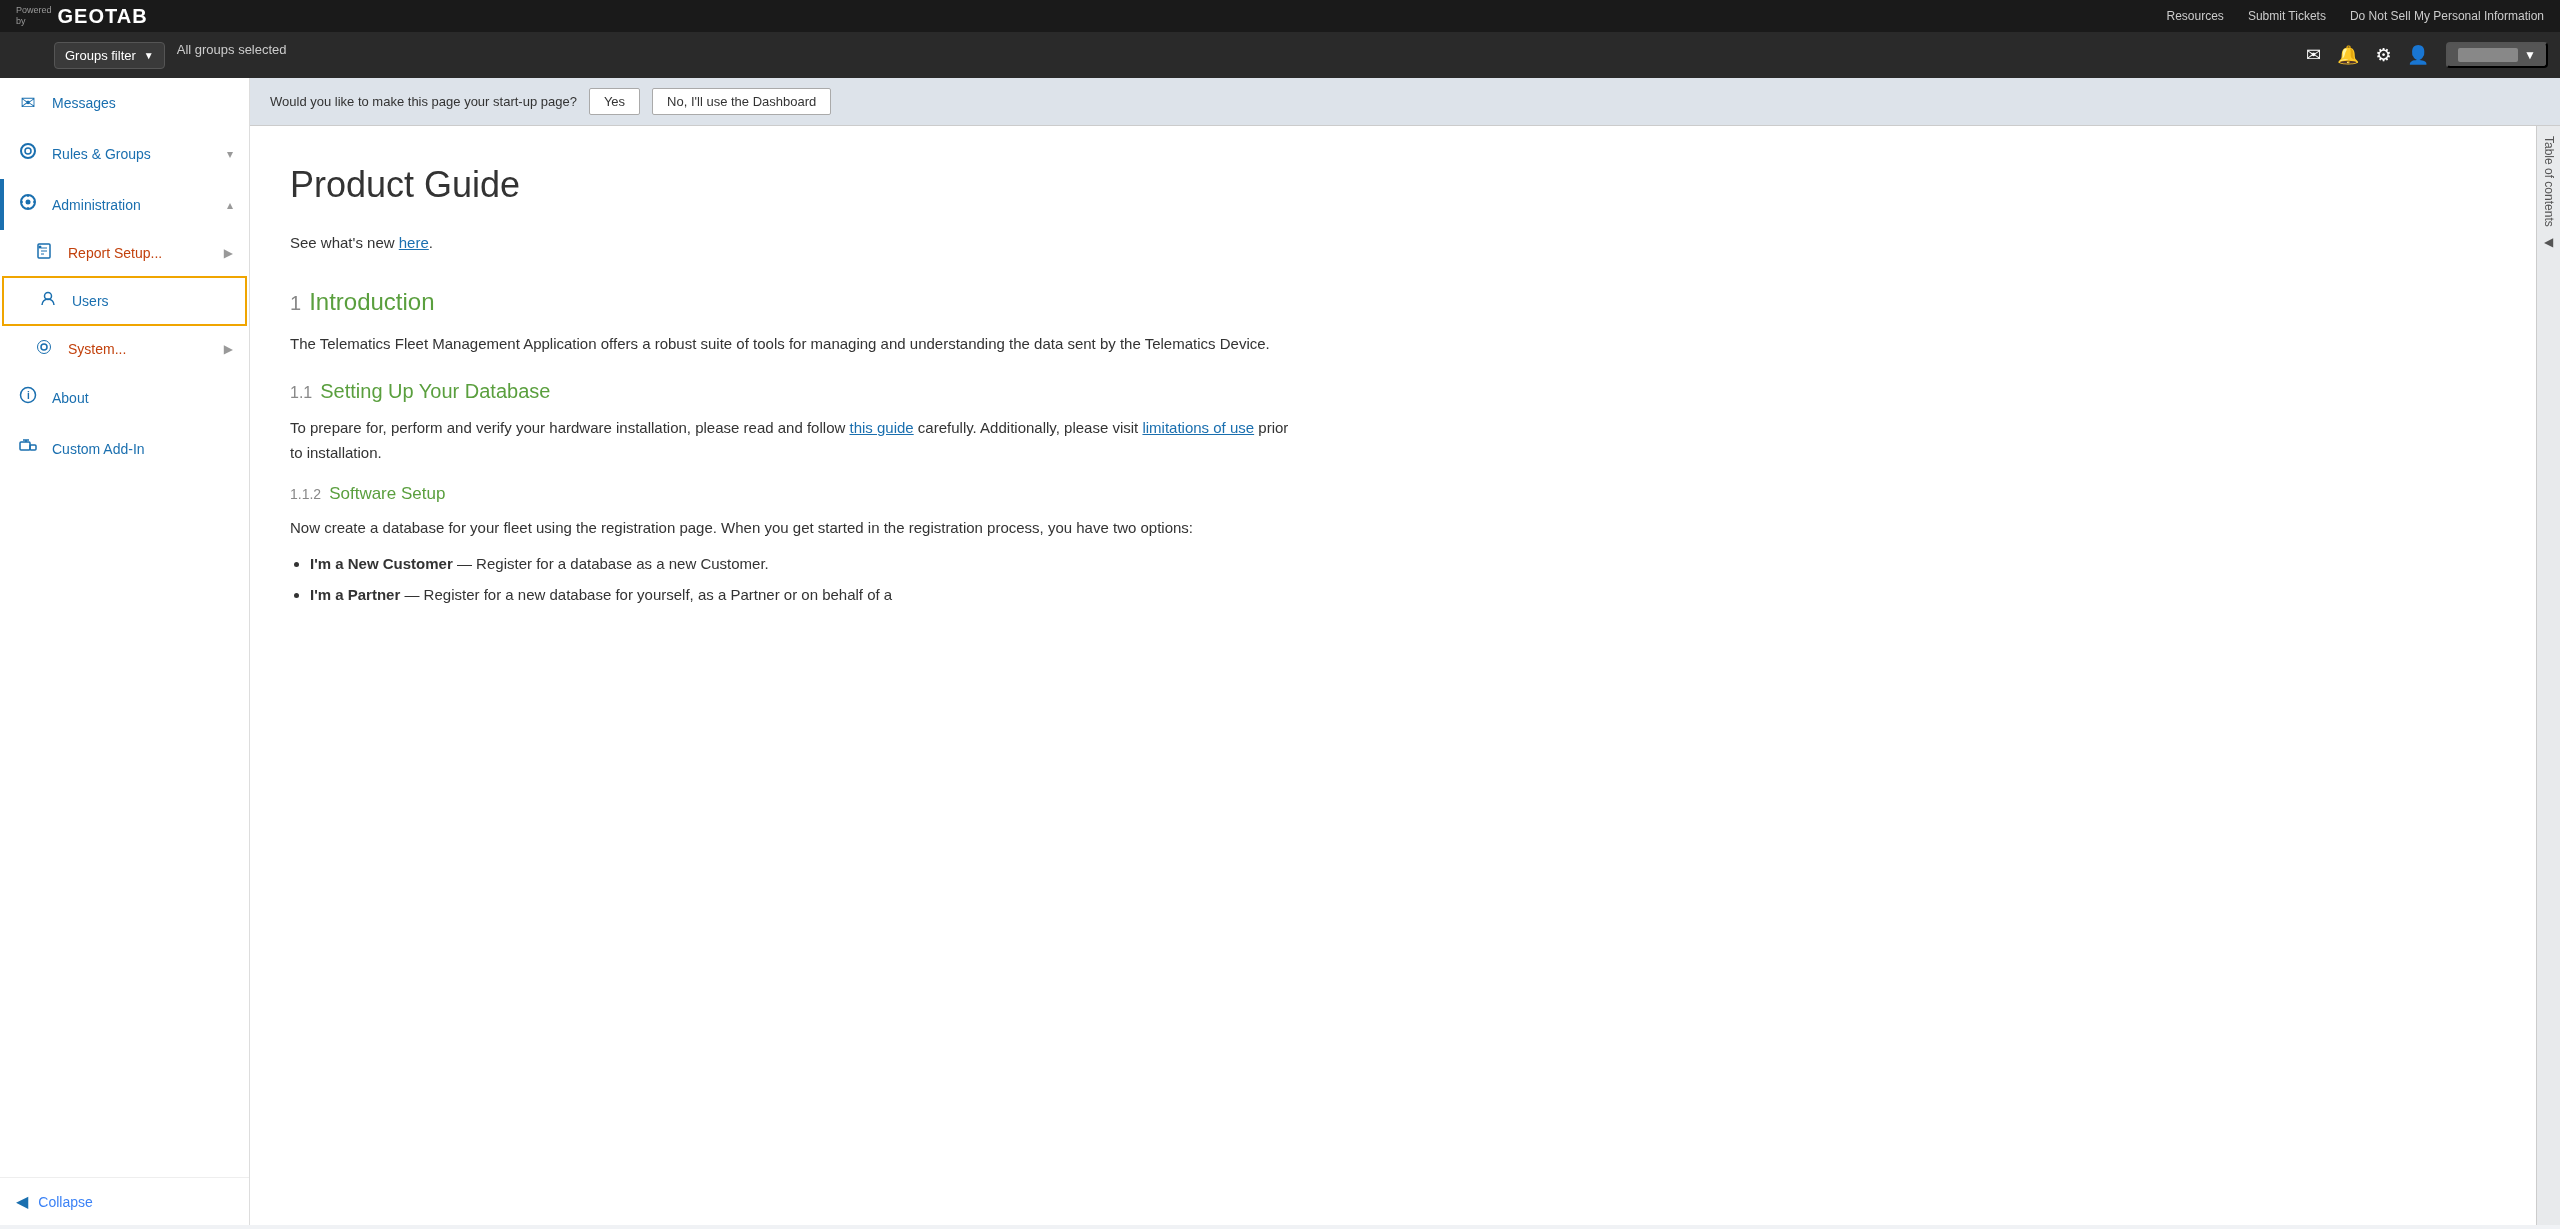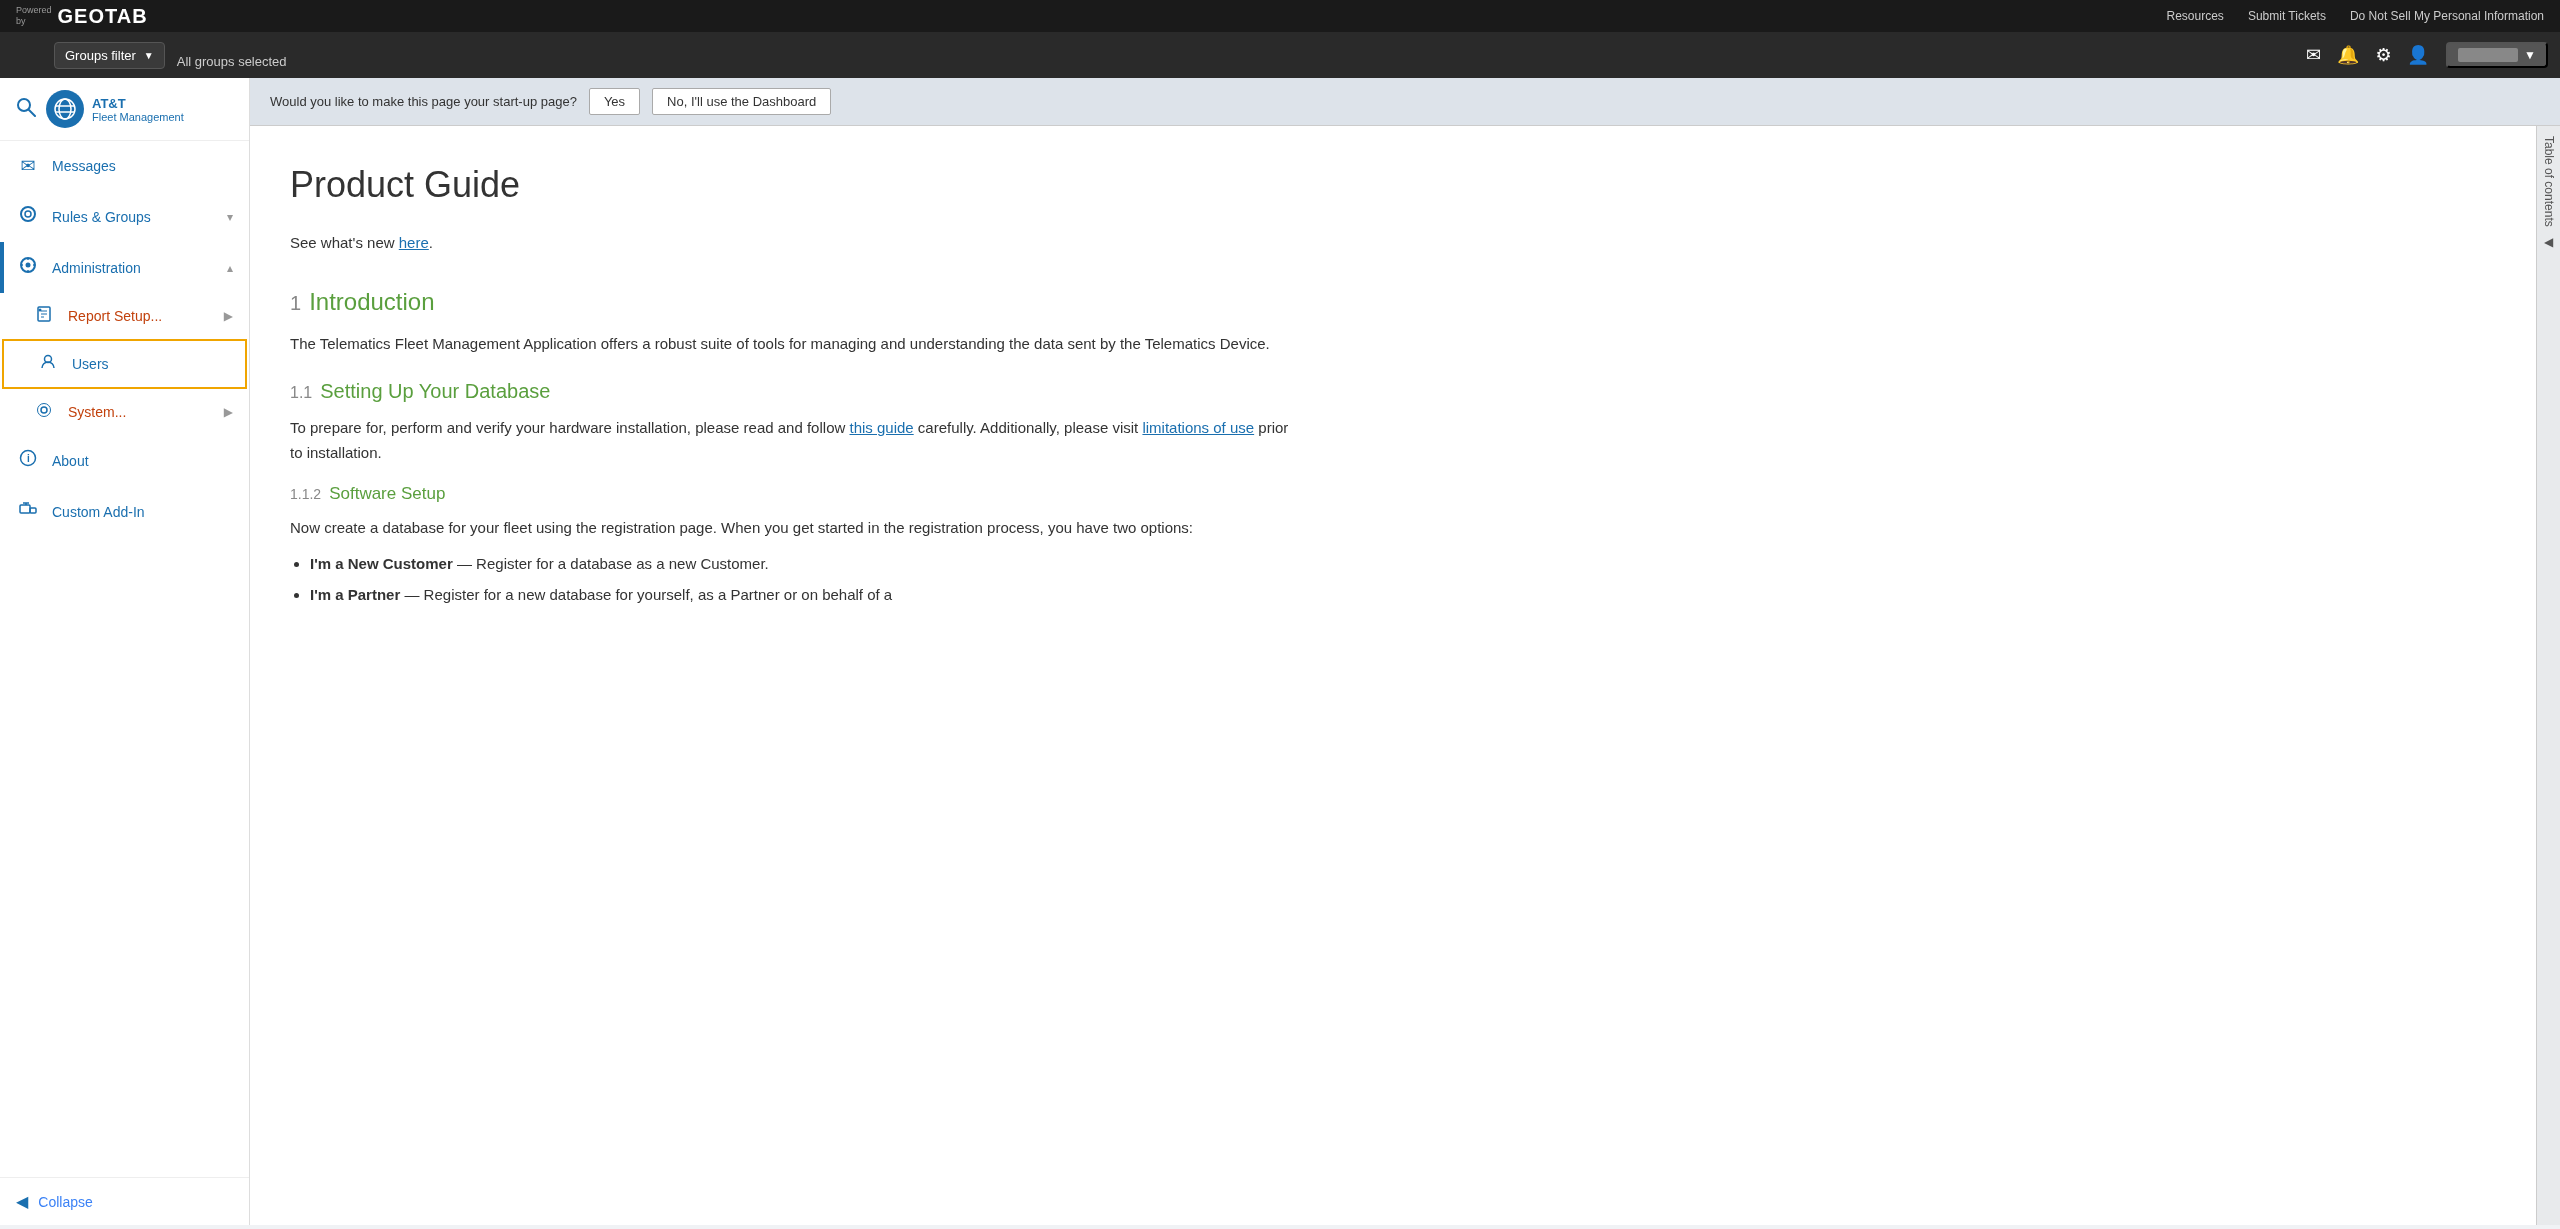--- a/index.html
+++ b/index.html
@@ -283,21 +283,21 @@
     <span class="geotab-logo">GEOTAB</span>
   </div>
   <div class="top-bar-nav">
     <a href="#">Resources</a>
     <a href="#">Submit Tickets</a>
     <a href="#">Do Not Sell My Personal Information</a>
   </div>
 </div>
 
 <div class="groups-bar">
-  <div style="display:flex;align-items:flex-end;padding-left:42px;">
+  <div style="display:flex;align-items:flex-start;padding-left:42px;">
     <button class="groups-filter-btn">
       <span>Groups filter</span>
       <span class="chevron">▼</span>
     </button>
     <span class="all-groups-text">All groups selected</span>
   </div>
   <div class="header-icons">
     <span class="header-icon">✉</span>
     <span class="header-icon">🔔</span>
     <span class="header-icon">⚙</span>
@@ -306,42 +306,20 @@
       <span style="background:#888;width:60px;height:14px;display:inline-block;border-radius:2px;"></span>
       <span>▼</span>
     </button>
   </div>
 </div>
 
 <div class="main-layout">
 
   <div class="sidebar">
 
-    <div class="sidebar-header">
-      <span class="search-icon-wrap">
-        <svg width="20" height="20" viewBox="0 0 20 20" fill="none">
-          <circle cx="8" cy="8" r="6" stroke="#1a6faf" stroke-width="2"></circle>
-          <line x1="13" y1="13" x2="19" y2="19" stroke="#1a6faf" stroke-width="2" stroke-linecap="round"></line>
-        </svg>
-      </span>
-      <div class="brand-logo">
-        <div class="att-circle">
-          <svg viewBox="0 0 24 24" fill="white">
-            <ellipse cx="12" cy="12" rx="10" ry="10" fill="none" stroke="white" stroke-width="1.5"></ellipse>
-            <ellipse cx="12" cy="12" rx="6" ry="10" fill="none" stroke="white" stroke-width="1.5"></ellipse>
-            <line x1="2" y1="9" x2="22" y2="9" stroke="white" stroke-width="1.5"></line>
-            <line x1="2" y1="15" x2="22" y2="15" stroke="white" stroke-width="1.5"></line>
-          </svg>
-        </div>
-        <div class="brand-text">
-          <span class="brand-name">AT&amp;T</span>
-          <span class="brand-sub">Fleet Management</span>
-        </div>
-      </div>
-    </div>
 
     <div style="position:relative;">
       <div style="position:absolute;right:0;top:0;width:6px;height:100%;background:#eee;z-index:1;"></div>
     </div>
 
     <div class="sidebar-scroll-area">
 
       <div class="sidebar-item">
         <span class="item-icon">✉</span>
         <span class="item-label">Messages</span>

